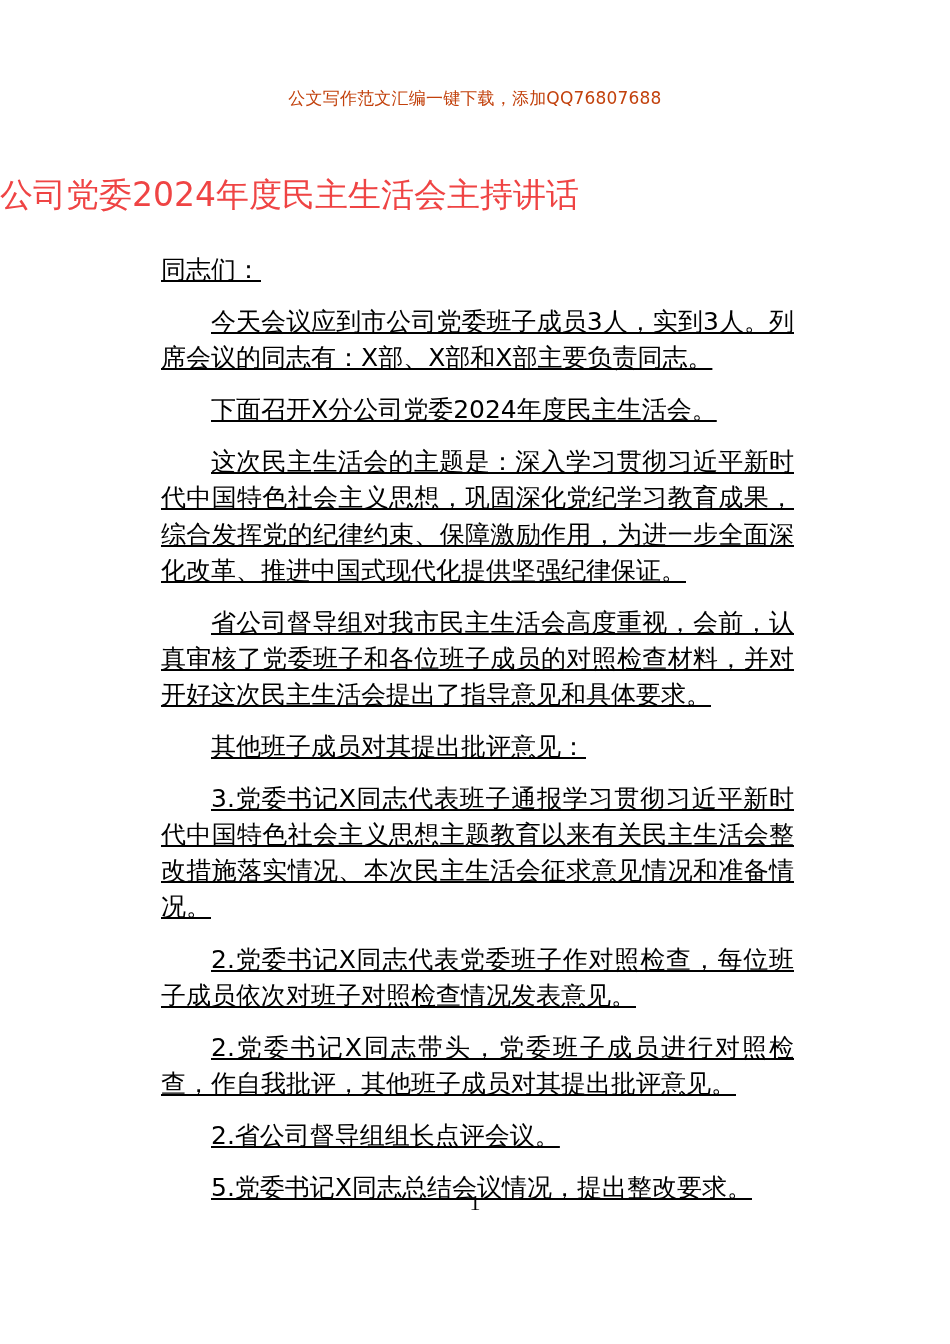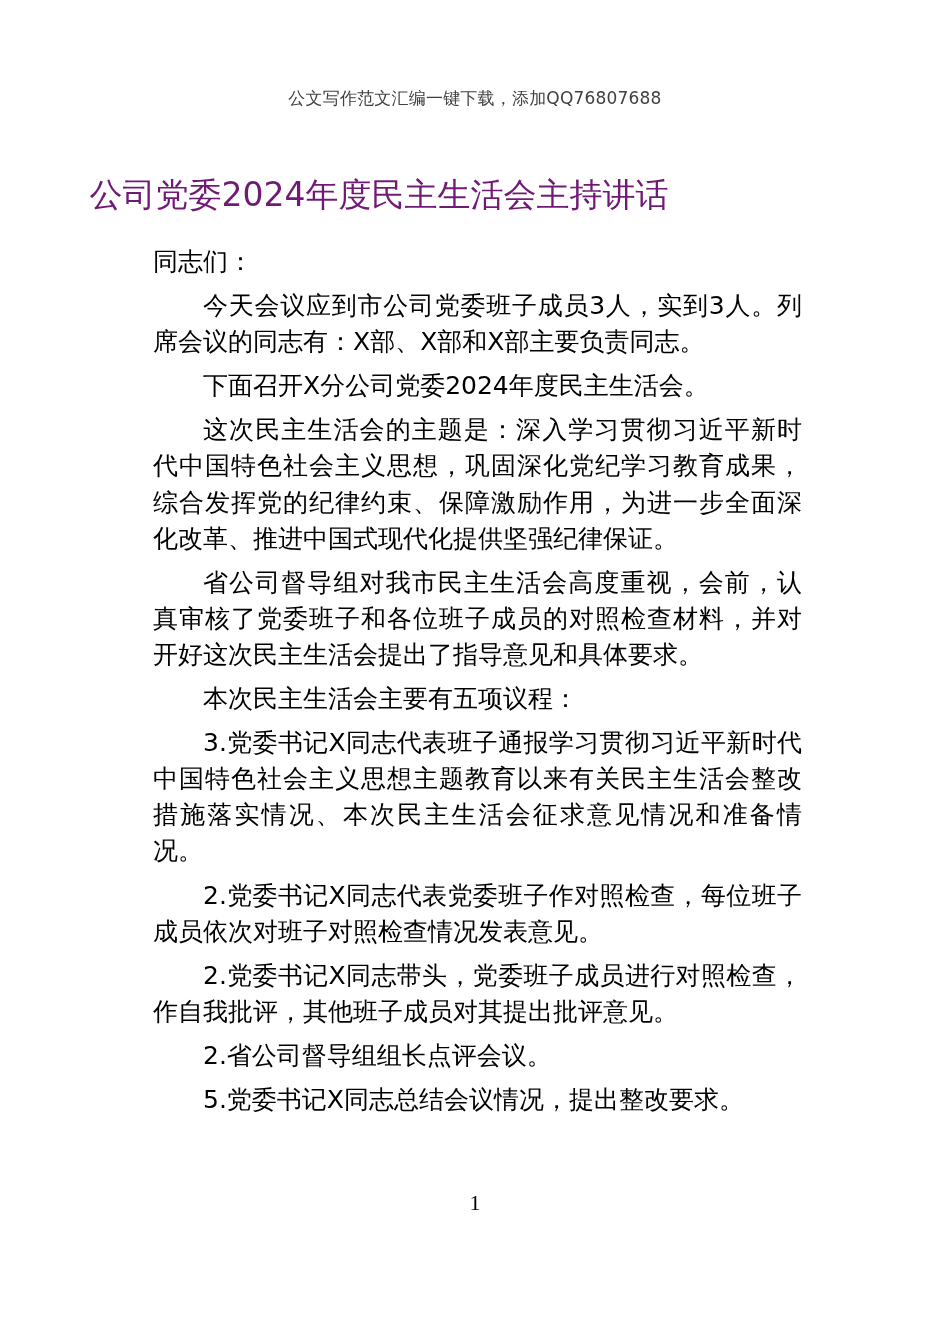--- a/index.html
+++ b/index.html
@@ -15,49 +15,49 @@
       font-family: "DejaVu Sans", "Liberation Sans", sans-serif;
       color: #000000;
     }
     .watermark {
       position: absolute;
       top: 86px;
       left: 0;
       width: 950px;
       text-align: center;
       font-size: 17px;
-      color: #404040;
+      color: #c2410c;
       letter-spacing: 0.2px;
       line-height: 24px;
     }
     .title {
       position: absolute;
       top: 172px;
       left: 0;
       width: 758px;
-      text-align: center;
       font-size: 33px;
       line-height: 46px;
-      color: #701a75;
+      color: #ef4444;
       letter-spacing: 0px;
     }
     .body-text {
       position: absolute;
       top: 236px;
       left: 145px;
       width: 665px;
       font-size: 25px;
       line-height: 36.1px;
       text-align: justify;
       text-justify: inter-character;
       word-break: break-all;
     }
     .body-text p {
-      margin: 8px;
+      margin: 16px;
       padding: 0;
+      text-decoration: underline;
     }
     .body-text p.indent {
       text-indent: 50px;
     }
     .page-number {
       position: absolute;
       top: 1188px;
       left: 0;
       width: 950px;
       text-align: center;
@@ -72,21 +72,21 @@
 <div class="watermark">公文写作范文汇编一键下载，添加QQ76807688</div>
 
 <div class="title">公司党委2024年度民主生活会主持讲话</div>
 
 <div class="body-text">
   <p>同志们：</p>
   <p class="indent">今天会议应到市公司党委班子成员3人，实到3人。列席会议的同志有：X部、X部和X部主要负责同志。</p>
   <p class="indent">下面召开X分公司党委2024年度民主生活会。</p>
   <p class="indent">这次民主生活会的主题是：深入学习贯彻习近平新时代中国特色社会主义思想，巩固深化党纪学习教育成果，综合发挥党的纪律约束、保障激励作用，为进一步全面深化改革、推进中国式现代化提供坚强纪律保证。</p>
   <p class="indent">省公司督导组对我市民主生活会高度重视，会前，认真审核了党委班子和各位班子成员的对照检查材料，并对开好这次民主生活会提出了指导意见和具体要求。</p>
-  <p class="indent">本次民主生活会主要有五项议程：</p>
+  <p class="indent">其他班子成员对其提出批评意见：</p>
   <p class="indent">3.党委书记X同志代表班子通报学习贯彻习近平新时代中国特色社会主义思想主题教育以来有关民主生活会整改措施落实情况、本次民主生活会征求意见情况和准备情况。</p>
   <p class="indent">2.党委书记X同志代表党委班子作对照检查，每位班子成员依次对班子对照检查情况发表意见。</p>
   <p class="indent">2.党委书记X同志带头，党委班子成员进行对照检查，作自我批评，其他班子成员对其提出批评意见。</p>
   <p class="indent">2.省公司督导组组长点评会议。</p>
   <p class="indent">5.党委书记X同志总结会议情况，提出整改要求。</p>
 </div>
 
 <div class="page-number">1</div>
 
 </body></html>

